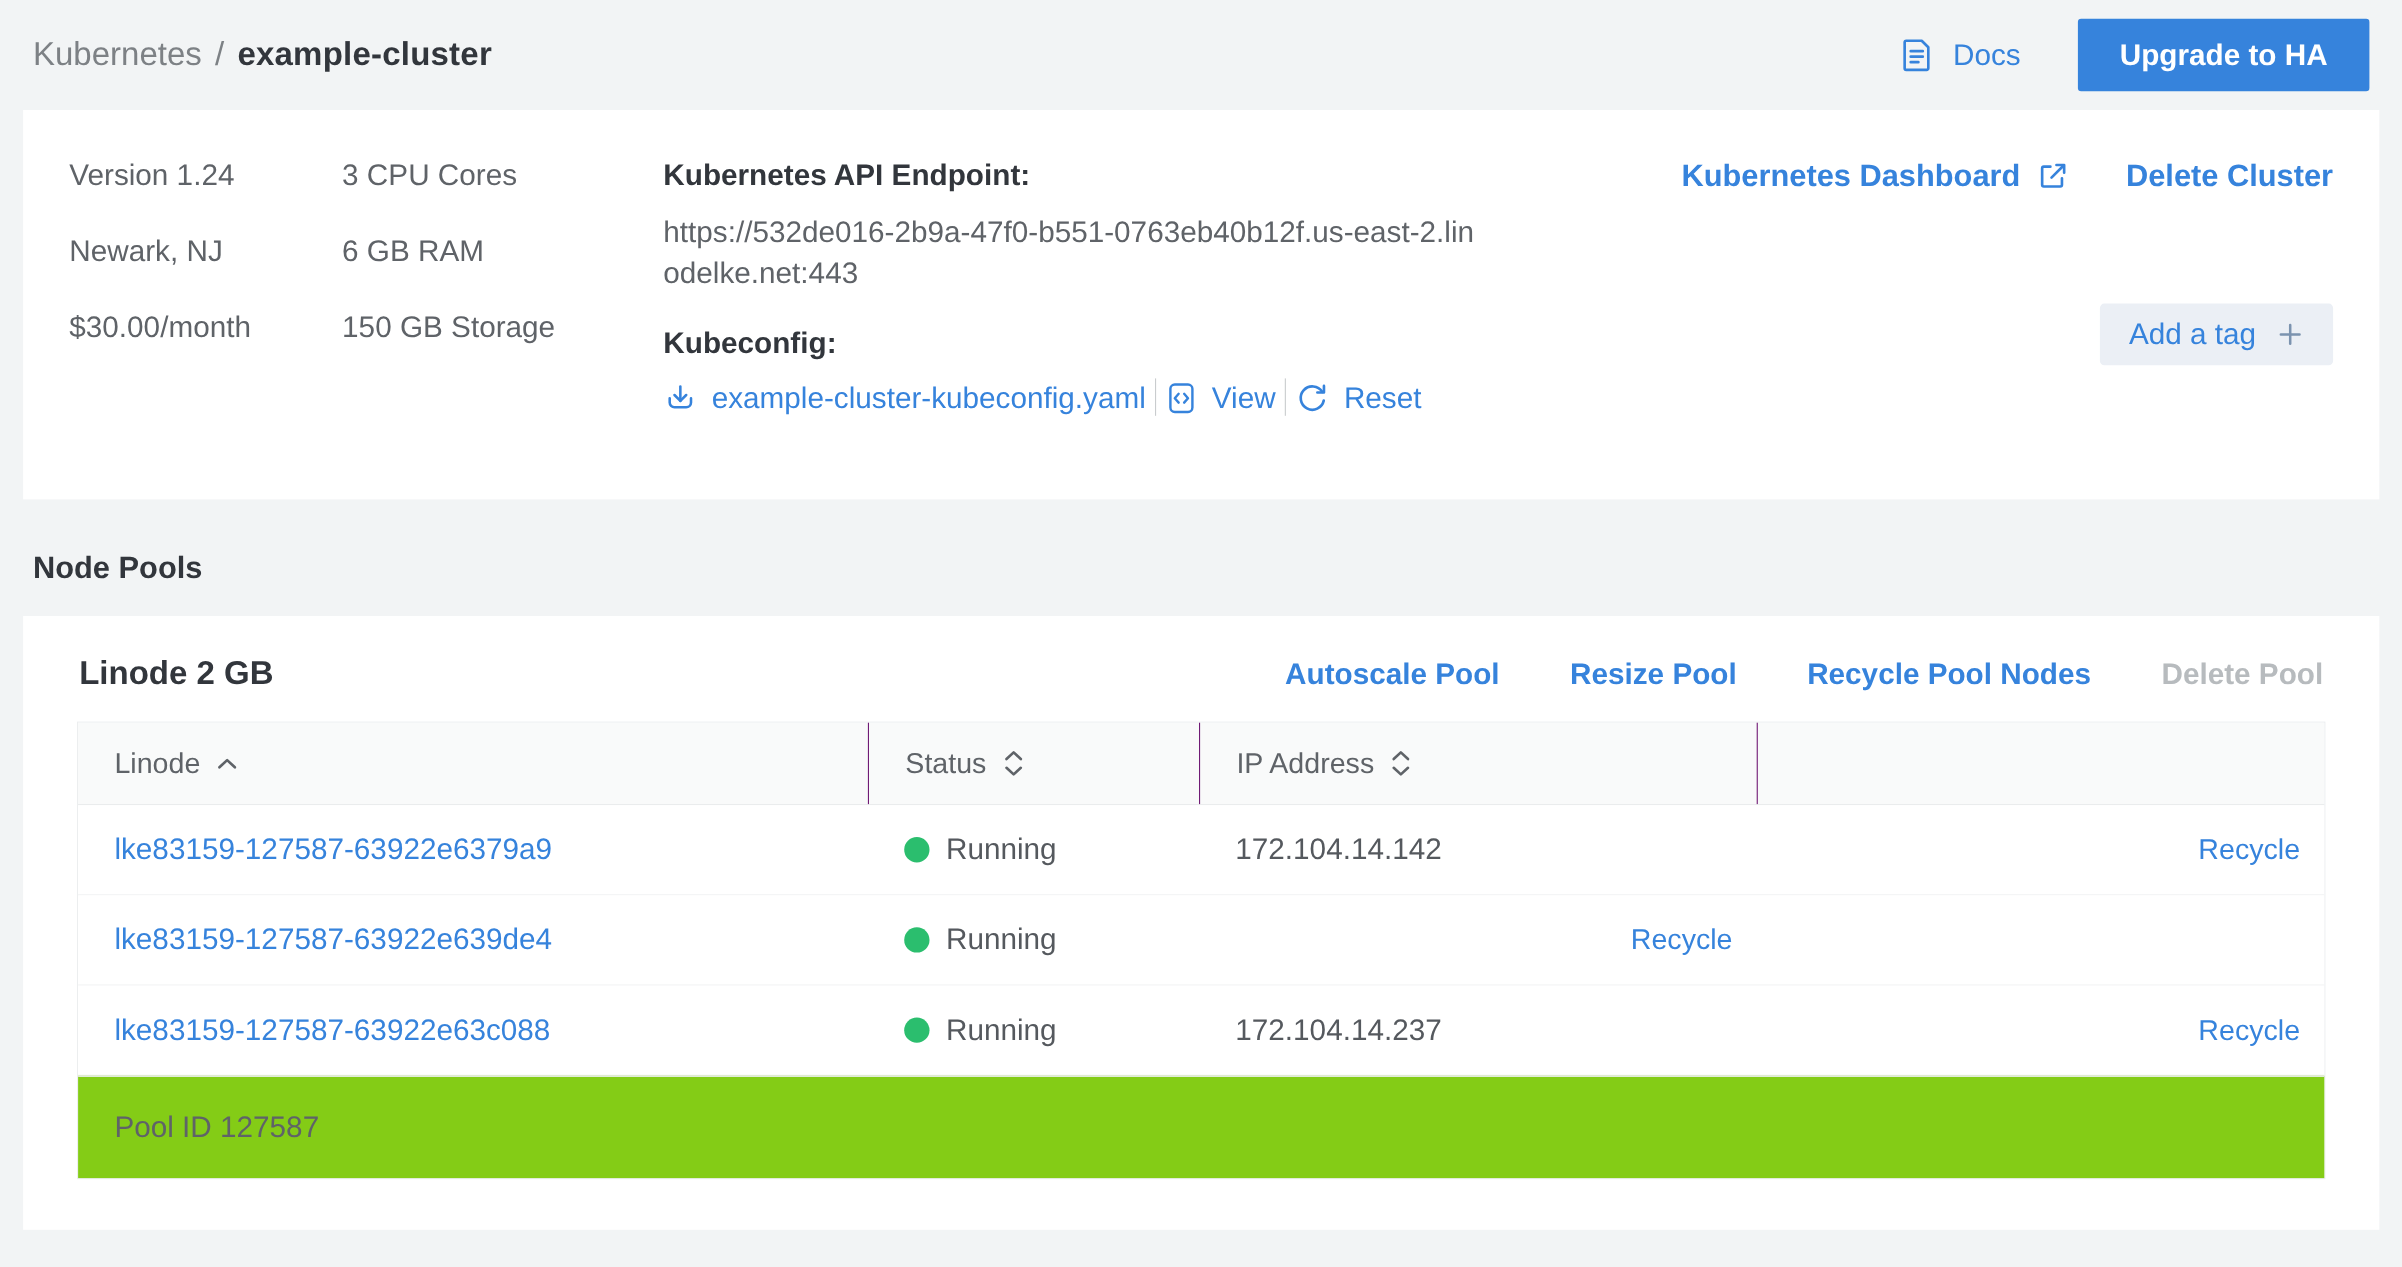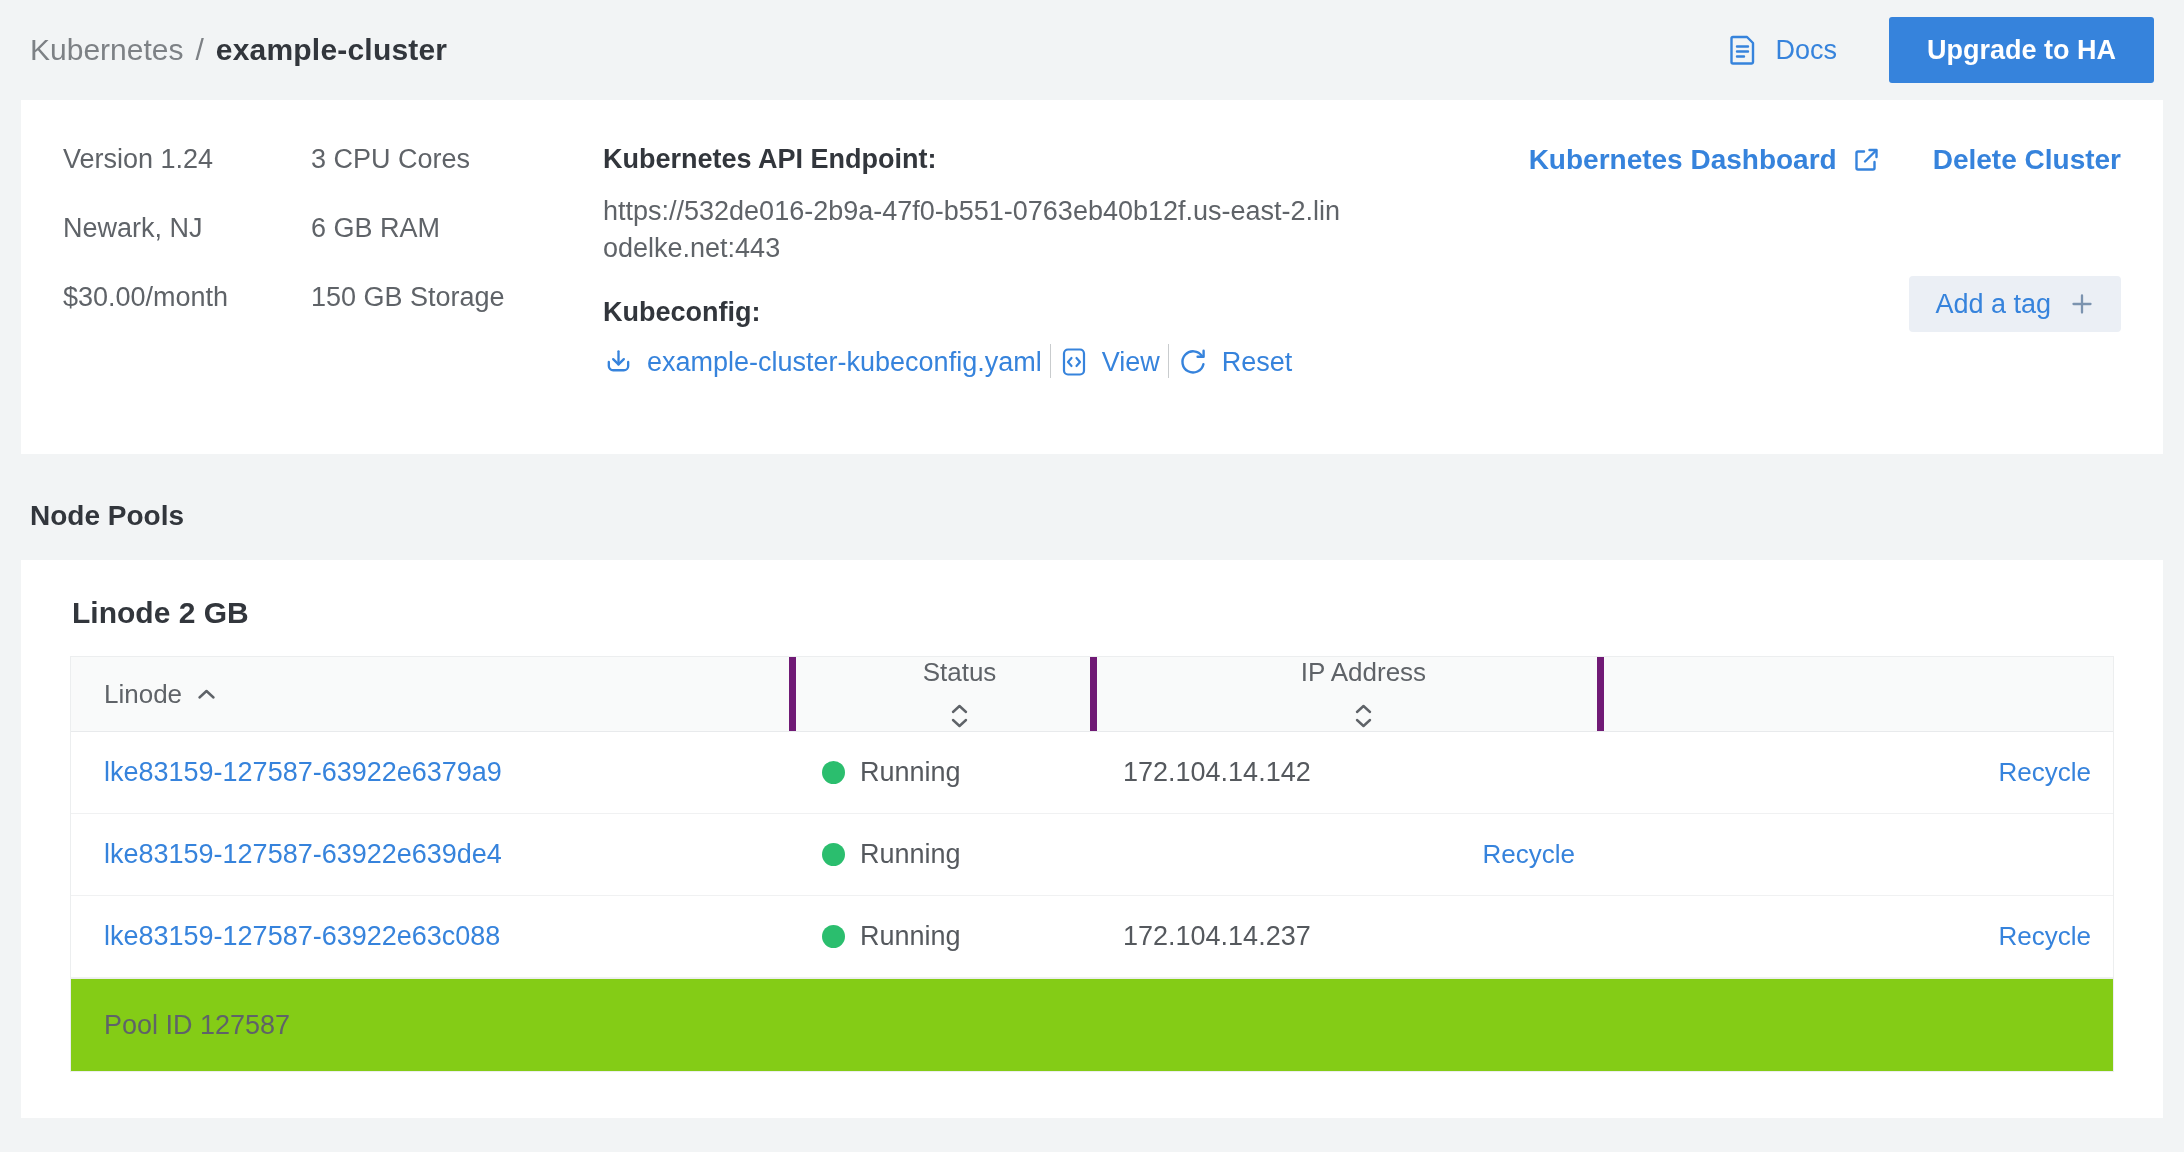--- a/index.html
+++ b/index.html
@@ -71,21 +71,21 @@
   .pool-action { font-size:27px; font-weight:700; color:#3683dc; }
   .pool-action-disabled { font-size:27px; font-weight:700; color:#b7bbbe; cursor:default; }
 
   .node-table { border:1px solid #eceeef; }
   .t-grid { display:grid; grid-template-columns:718px 301px 507px 1fr; align-items:center; }
   .t-head { background:#f9fafa; height:75px; border-bottom:1px solid #e8eaec; }
   .t-head .th {
     height:100%; display:flex; align-items:center; gap:14px;
     padding-left:33px; font-size:26px; color:#5f6368; cursor:pointer;
   }
-  .t-head .th + .th { border-left:7px solid #701a75;flex-direction:column; }
+  .t-head .th + .th { border-left:1px solid #701a75; }
   .t-row { height:82px; border-bottom:1px solid #f0f1f2; background:#fff; }
   .t-row:last-of-type { border-bottom:none; }
   .cell { padding-left:33px; font-size:27px; }
   .cell-linode a { color:#3683dc; }
   .cell-status { display:flex; align-items:center; gap:15px; color:#55595e; }
   .status-dot { width:23px; height:23px; border-radius:50%; background:#2bbe6e; flex:none; }
   .cell-ip { color:#55595e; }
   .cell-action { justify-self:end; padding-right:22px; }
   .cell-action a { font-size:26px; color:#3683dc; }
   .t-footer { height:93px; border-top:1px solid #eceeef; background:#84cc16; display:flex; align-items:center; }
@@ -194,20 +194,26 @@
   </div>
 </div>
 
 <div class="section-header">
   <h2 class="section-title">Node Pools</h2>
 </div>
 
 <div class="card pool-card">
   <div class="pool-header">
     <h3 class="pool-title">Linode 2 GB</h3>
+    <div class="pool-actions">
+      <a class="pool-action">Autoscale Pool</a>
+      <a class="pool-action">Resize Pool</a>
+      <a class="pool-action">Recycle Pool Nodes</a>
+      <span class="pool-action-disabled">Delete Pool</span>
+    </div>
   </div>
 
   <div class="node-table">
 
     <div class="t-grid t-head">
       <div class="th">
         <span>Linode</span>
         <span>
           <svg width="21" height="13" viewBox="0 0 21 13" fill="none" stroke="#5f6368" stroke-width="2.4" stroke-linecap="round" stroke-linejoin="round">
             <path d="M3.5 9.5l7-6.5 7 6.5"></path>

